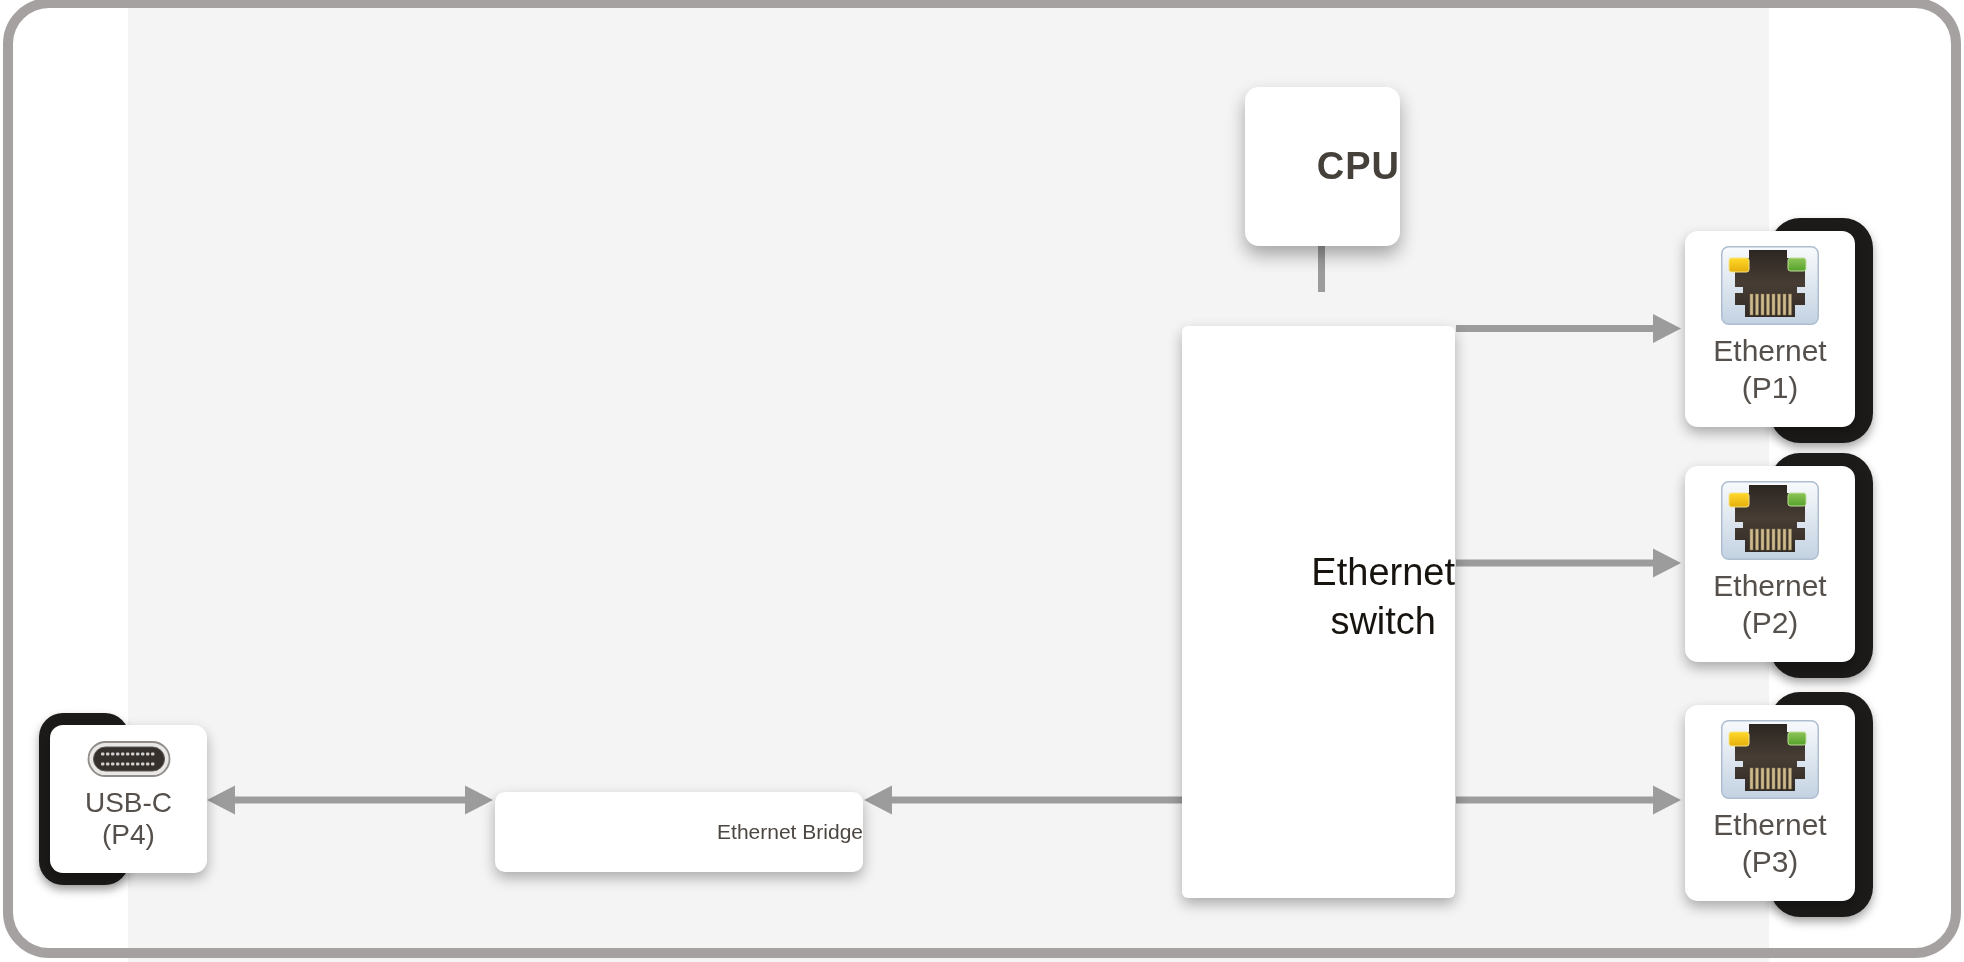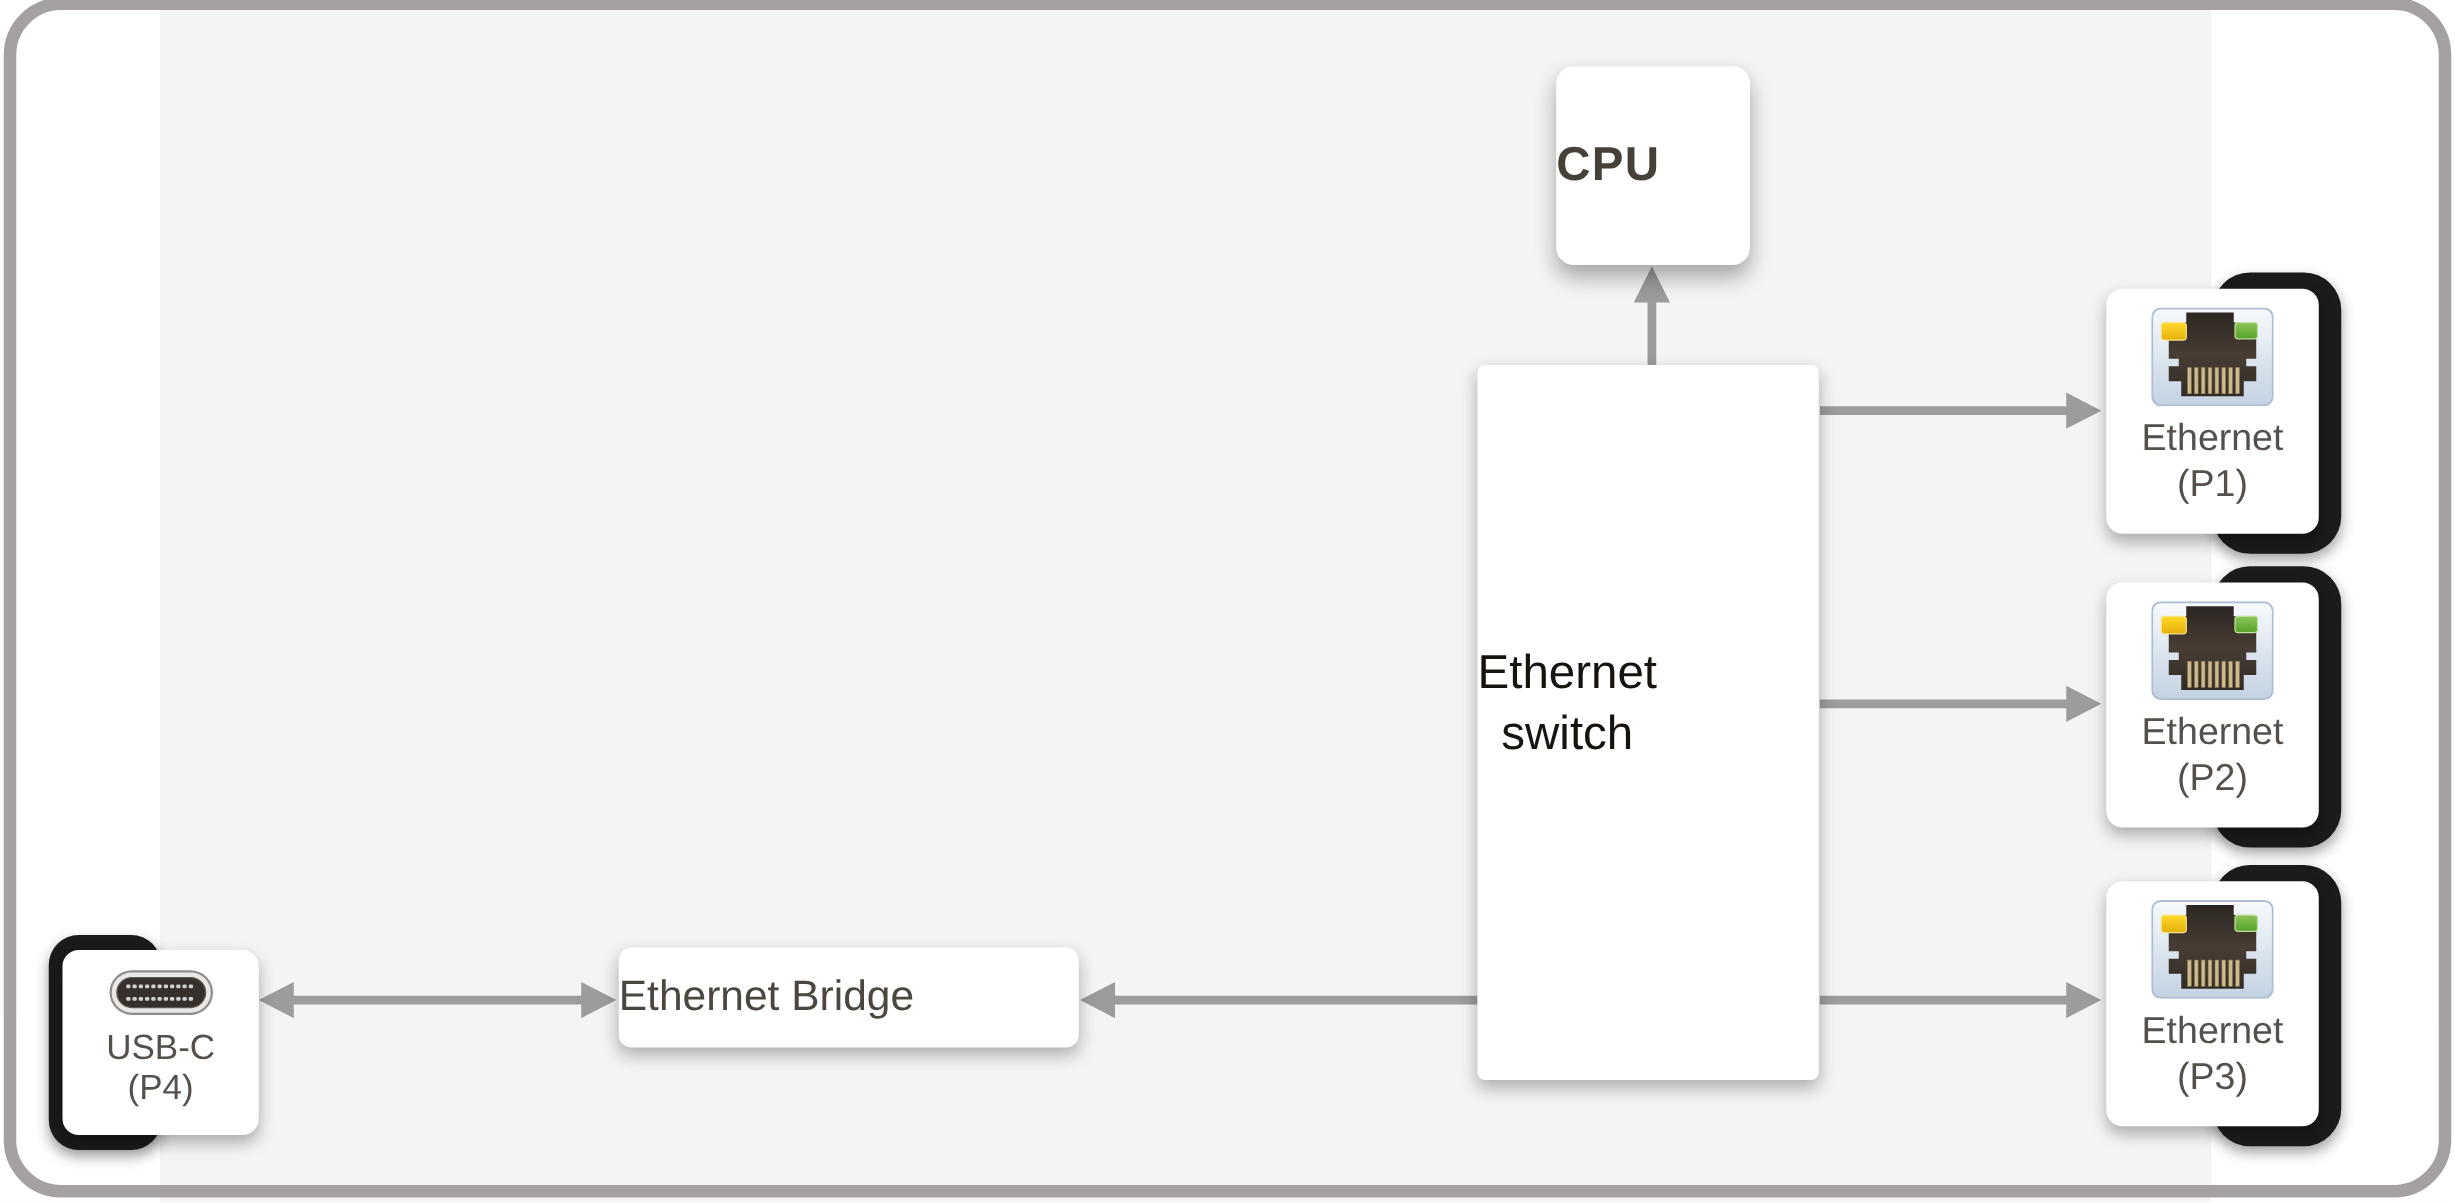--- a/index.html
+++ b/index.html
@@ -7,36 +7,37 @@
     position:relative;width:1964px;height:962px;overflow:hidden;
     background:#ffffff;font-family:"Liberation Sans",sans-serif;
   }
   .band{position:absolute;left:128px;top:0;width:1641px;height:962px;background:#f4f4f4;}
   .frame{
     position:absolute;left:3px;right:3px;top:-2px;bottom:4px;
     border:10px solid #a5a1a1;border-radius:46px;pointer-events:none;
   }
   .arrows{position:absolute;left:0;top:0;width:1964px;height:962px;}
   .box{
-    position:absolute;background:#ffffff;display:flex;align-items:center;justify-content:flex-start;
+    position:absolute;background:#ffffff;display:flex;align-items:center;justify-content:flex-end;
     box-shadow:0 6px 14px rgba(0,0,0,0.30);
+    margin-top:34px;
   }
   .cpu-box{left:1245px;top:53px;width:155px;height:159px;border-radius:14px;box-shadow:0 9px 18px rgba(0,0,0,0.33);}
   .cpu-box .t{font-size:38px;font-weight:bold;color:#45403a;letter-spacing:1px;}
   .switch-box{left:1182px;top:292px;width:273px;height:572px;border-radius:6px;padding-bottom:30px;box-sizing:border-box;}
   .switch-box .t{font-size:38px;color:#17130e;text-align:center;line-height:1.28;}
   .bridge-box{left:495px;top:758px;width:368px;height:80px;border-radius:10px;}
-  .bridge-box .t{font-size:34px;color:#4c4641;text-align:center;line-height:1.28;}
+  .bridge-box .t{font-size:21px;color:#4c4641;text-align:center;line-height:1.28;}
   .port{position:absolute;}
   .bezel{position:absolute;background:#1d1b19;box-shadow:0 5px 10px rgba(0,0,0,0.35);}
   .port.eth{left:1685px;width:188px;height:225px;}
   .port.eth .bezel{left:85px;top:0;width:103px;height:225px;border-radius:30px;}
   .port.eth .card{position:absolute;left:0;top:13px;width:170px;height:196px;}
   .port.p1{top:218px;} .port.p2{top:453px;} .port.p3{top:692px;}
-  .port.usb{left:39px;top:748px;width:164px;height:172px;padding-left:25px;}
+  .port.usb{left:39px;top:713px;width:164px;height:172px;padding-left:25px;}
   .port.usb .bezel{left:0;top:0;width:90px;height:172px;border-radius:24px;}
   .port.usb .card{position:absolute;left:11px;top:12px;width:157px;height:148px;}
   .card{
     background:#ffffff;border-radius:13px;box-shadow:0 6px 13px rgba(0,0,0,0.30);
     display:flex;flex-direction:column;align-items:center;
   }
   .port.eth .card{padding-top:15px;box-sizing:border-box;}
   .port.usb .card{padding-top:15px;box-sizing:border-box;}
   .plabel{font-size:30px;color:#55504b;line-height:1.22;text-align:center;margin-top:8px;}
   .port.usb .plabel{font-size:28px;line-height:1.16;margin-top:9px;}

